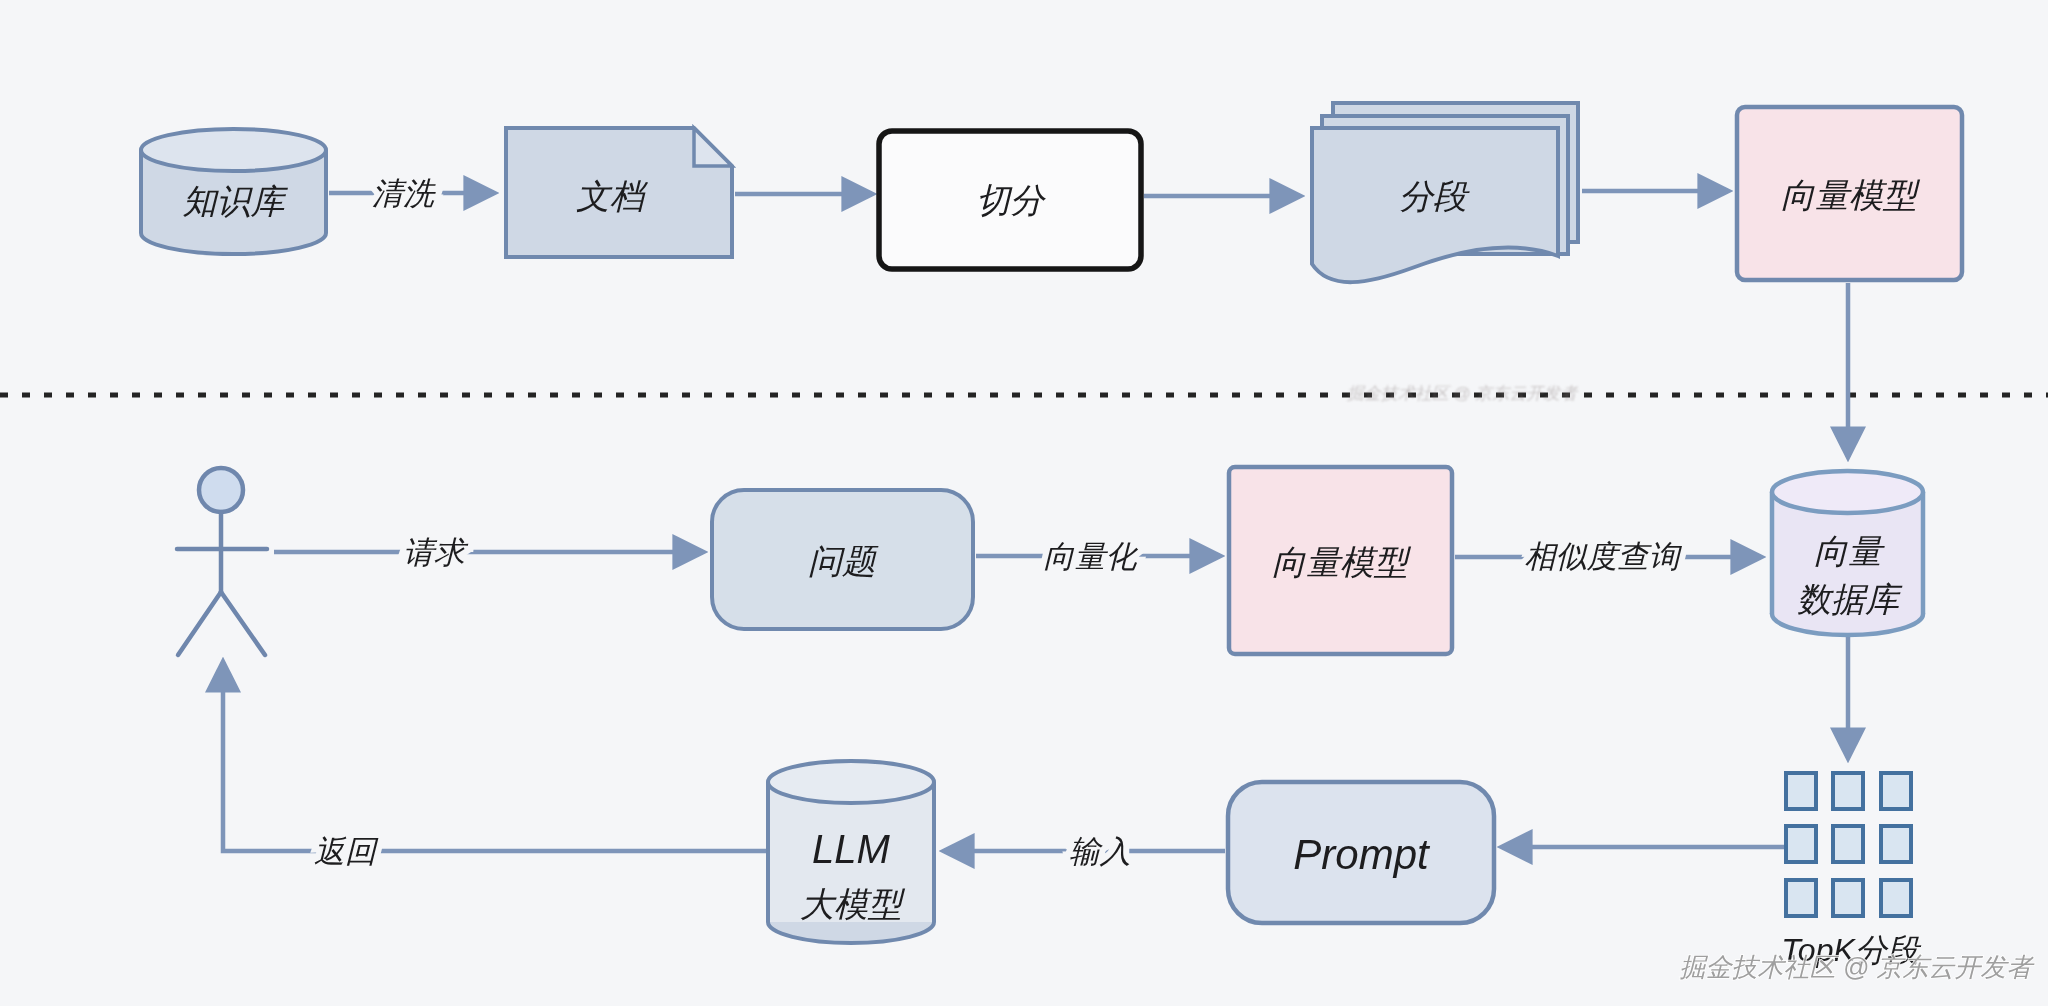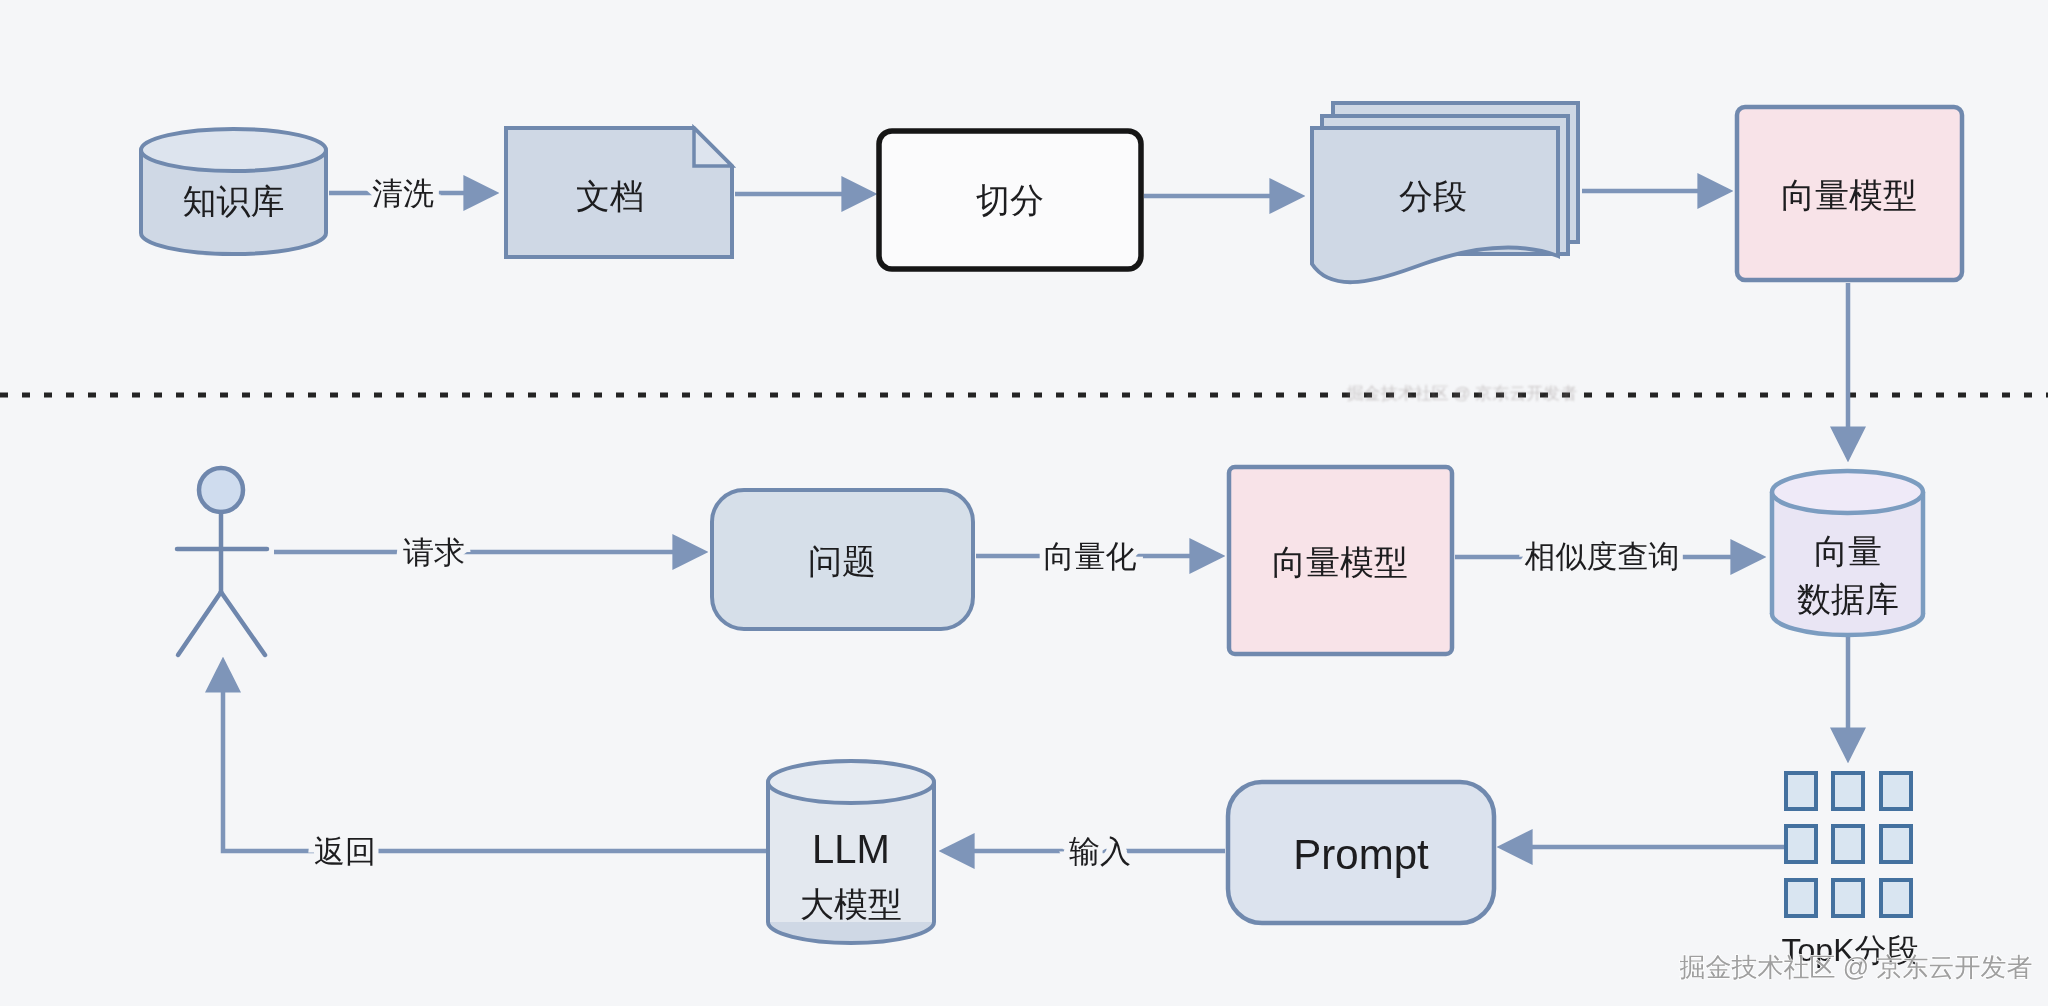--- a/index.html
+++ b/index.html
@@ -1,16 +1,16 @@
 <!DOCTYPE html>
 <html><head>
 <meta charset="utf-8">
 <style>
   html,body{margin:0;padding:0;background:#f5f6f8;}
-  .stage{width:1990px;height:1006px;position:relative;}
+  .stage{width:1990px;height:1006px;position:relative;font-style:italic;}
   svg{display:block;}
   
   .shape-blue{fill:#cfd8e5;stroke:#7089ae;stroke-width:4;}
   .shape-blue-soft{fill:#d6dfe9;stroke:#7089ae;stroke-width:4;}
   .shape-prompt{fill:#dce3ee;stroke:#7089ae;stroke-width:4.5;}
   .shape-pink{fill:#f8e3e8;stroke:#7089ae;stroke-width:4.5;}
   .shape-white{fill:#fbfbfc;stroke:#161616;stroke-width:5.5;}
   .shape-lav{fill:#e9e5f4;stroke:#7b9cc0;stroke-width:4.5;}
   .cyl-top{fill:#dde4ee;stroke:#7089ae;stroke-width:4;}
   .cyl-top-lav{fill:#efeaf8;stroke:#7b9cc0;stroke-width:4.5;}

